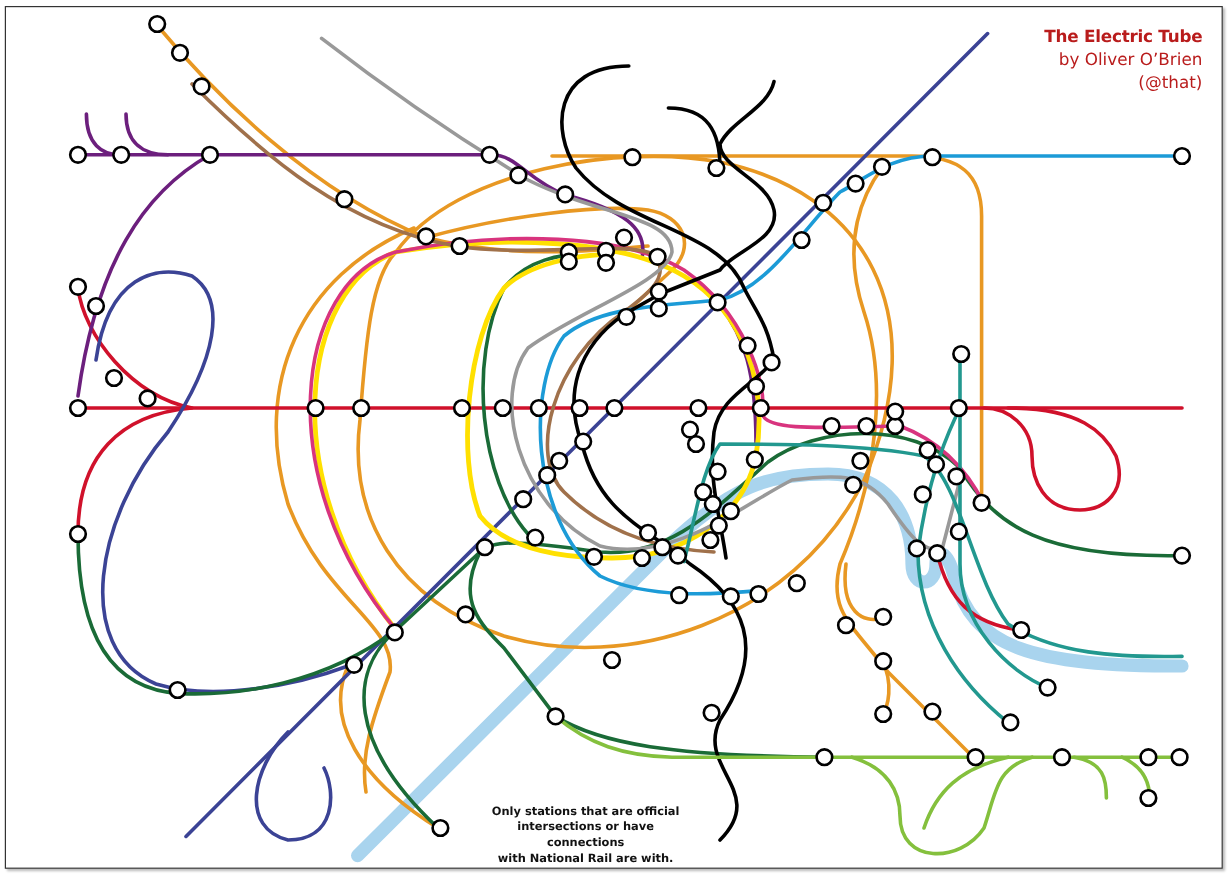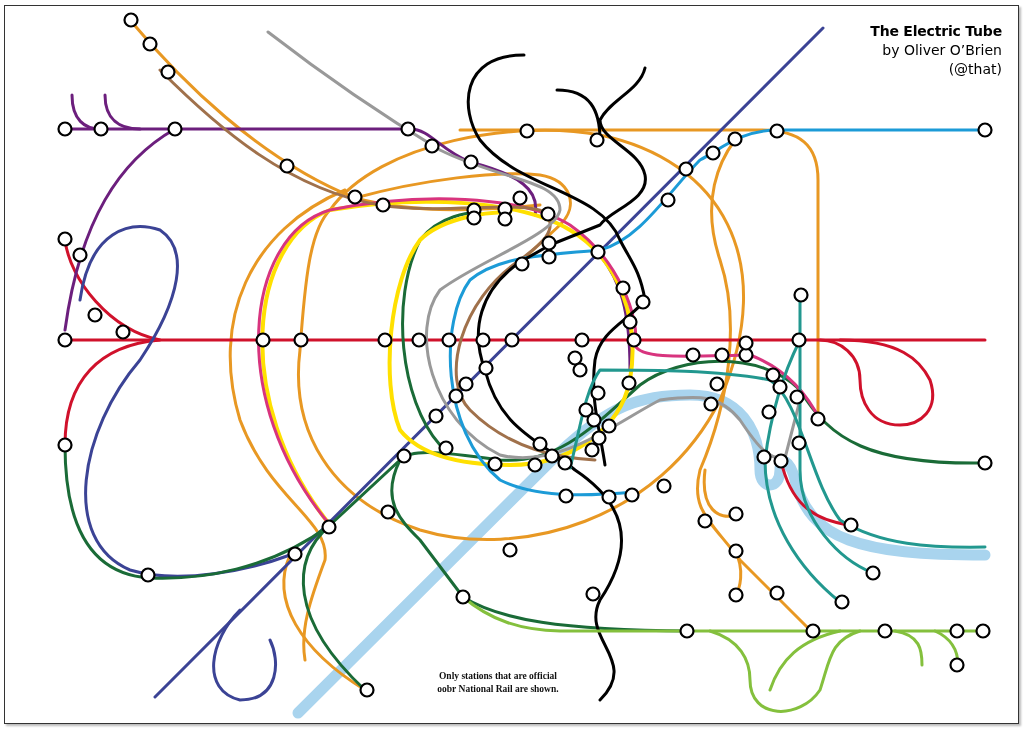--- a/index.html
+++ b/index.html
@@ -1,23 +1,23 @@
 <!DOCTYPE html>
 <html><head>
 <meta charset="utf-8">
 <style>
   html, body { margin: 0; padding: 0; background: #ffffff; }
   body { width: 1024px; height: 729px; overflow: hidden; position: relative; font-family: "DejaVu Sans", sans-serif; }
   .frame { position: absolute; left: 4px; top: 5px; width: 1013px; height: 717px; border: 1px solid #333; background: #fff; box-shadow: 2px 2px 2px #bbb; }
   svg#map { position: absolute; left: 0; top: 0; }
-  .title-block { position: absolute; right: 22px; top: 22px; text-align: right; color: #000000; line-height: 19px; }
+  .title-block { position: absolute; right: 22px; top: 22px; text-align: right; color: #b91c1c; line-height: 19px; }
   .title-block .t1 { font-weight: bold; font-size: 14px; letter-spacing: -0.2px; }
   .title-block .t2 { font-size: 14px; }
   .title-block .t3 { font-size: 14px; }
-  .note { position: absolute; left: 408px; top: 670px; width: 180px; text-align: center; font-size: 9.5px; line-height: 13px; color: #111; font-weight: bold; font-family: Liberation Serif, serif; }
+  .note { position: absolute; left: 398px; top: 670px; width: 180px; text-align: center; font-size: 9.5px; line-height: 13px; color: #111; font-weight: bold; }
   .line { fill: none; stroke-linecap: round; stroke-linejoin: round; }
   .stn { fill: #fff; stroke: #000; stroke-width: 2.2; }
 </style>
 </head>
 <body>
 
 <div class="frame"></div>
 
 <svg id="map" width="1024" height="729" viewBox="0 0 1024 729">
   <g id="lines-layer">
@@ -178,14 +178,15 @@
 </svg>
 
 <div class="title-block">
   <div class="t1">The Electric Tube</div>
   <div class="t2">by Oliver O’Brien</div>
   <div class="t3">(@that)</div>
 </div>
 
 <div class="note">
   <div>Only stations that are official</div>
-  <div>oobr National Rail are shown.</div>
+  <div>intersections or have connections</div>
+  <div>with National Rail are with.</div>
 </div>
 
 </body></html>

